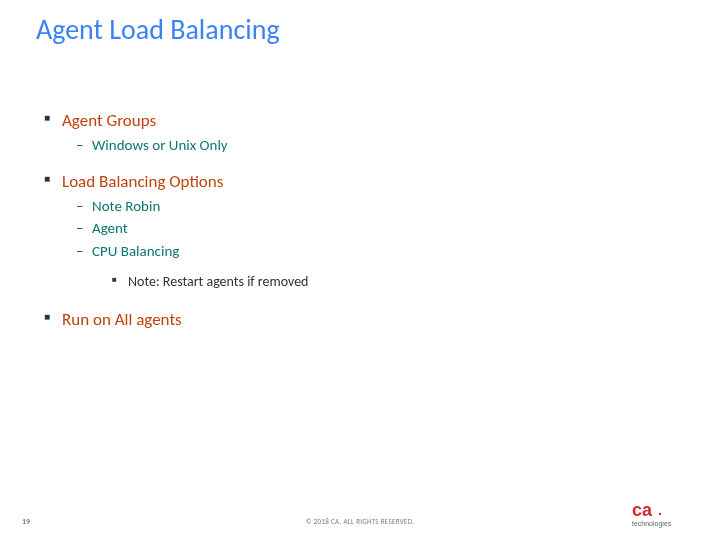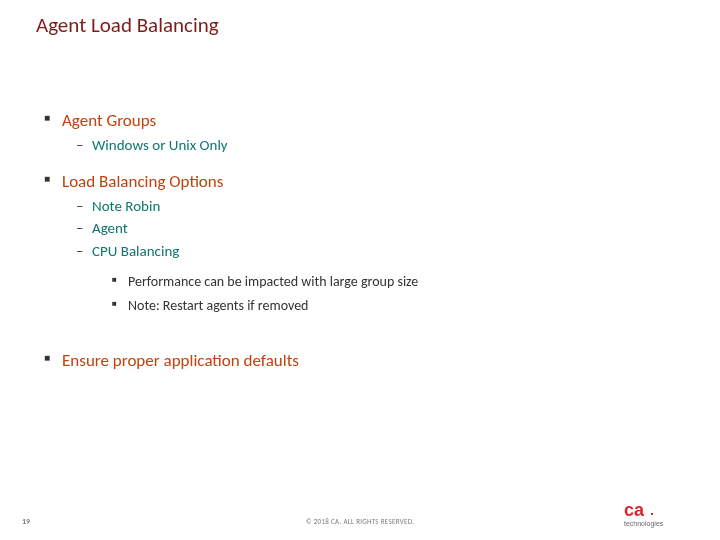--- a/index.html
+++ b/index.html
@@ -16,22 +16,22 @@
   .slide {
     width: 720px;
     height: 540px;
     position: relative;
     box-sizing: border-box;
   }
   .title {
     position: absolute;
     left: 36px;
     top: 12px;
-    font-size: 21px;
-    color: #7f1d1d;
+    font-size: 28px;
+    color: #3b82f6;
     font-weight: 400;
   }
   .content {
     position: absolute;
     left: 36px;
     top: 110px;
     width: 640px;
   }
   .lvl1 {
     font-size: 17px;
@@ -98,21 +98,21 @@
     left: 0;
     right: 0;
     bottom: 14px;
     text-align: center;
     font-size: 7px;
     letter-spacing: 0.3px;
     color: #7a7a7a;
   }
   .logo {
     position: absolute;
-    right: 26px;
+    right: 18px;
     bottom: 10px;
     width: 70px;
     height: 30px;
     margin-top: 13px;
   }
   .logo svg { width: 70px; height: 30px; display: block; }
 </style>
 </head>
 <body>
 
@@ -125,29 +125,28 @@
     <div class="lvl1">Agent Groups</div>
     <div class="lvl2">Windows or Unix Only</div>
 
     <div class="gap-m"></div>
 
     <div class="lvl1">Load Balancing Options</div>
     <div class="lvl2">Note Robin</div>
     <div class="lvl2">Agent</div>
     <div class="lvl2">CPU Balancing</div>
     <div class="gap-s"></div>
-    <div class="lvl3">Performance can be impacted with large group size</div>
     <div class="lvl3">Note: Restart agents if removed</div>
 
     <div class="gap-m"></div>
 
+    <div class="lvl1">Run on All agents</div>
 
     <div class="gap-l"></div>
 
-    <div class="lvl1">Ensure proper application defaults</div>
 
   </div>
 
   <div class="page-number">19</div>
 
   <div class="footer-center">© 2018 CA. ALL RIGHTS RESERVED.</div>
 
   <div class="logo">
     <svg viewBox="0 0 70 30">
       <text x="0" y="16" font-family="Arial, sans-serif" font-size="18" font-weight="bold" fill="#d9262e">ca</text>

